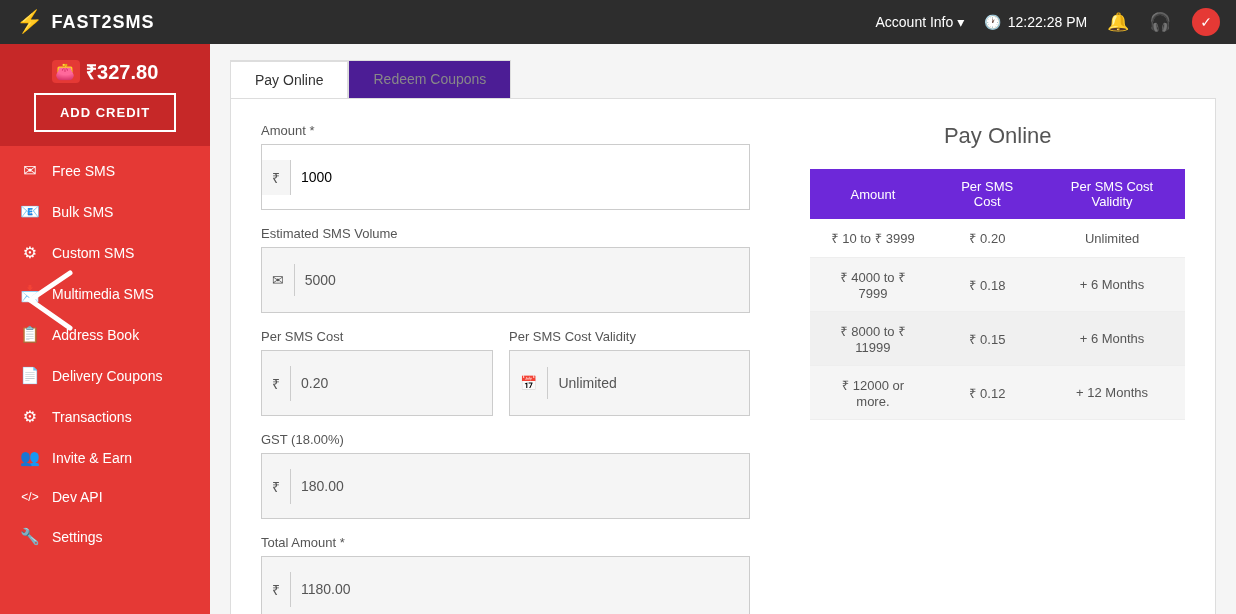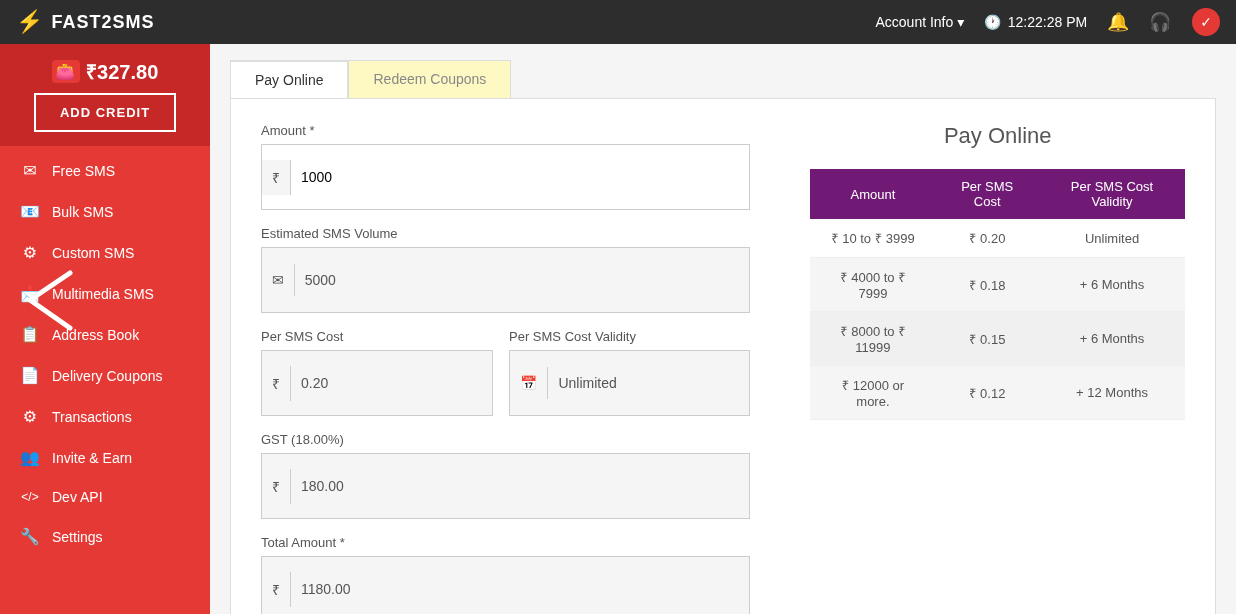--- a/index.html
+++ b/index.html
@@ -107,21 +107,21 @@
       background: white;
       border-bottom: none;
     }
     .tab.active {
       background: white;
       border-top: 2px solid #ddd;
       font-weight: 500;
       color: #333;
     }
     .tab.inactive {
-      background: #fef9c3;
+      background: #4c1d95;
       color: #888;
     }
 
     
     .card {
       background: white;
       border: 1px solid #ddd;
       padding: 24px 30px;
       position: relative;
       z-index: 1;
@@ -170,21 +170,21 @@
       flex: 1;
     }
     .input-with-icon.readonly input { background: #f5f5f5; color: #555; }
 
     .form-row { display: flex; gap: 16px; }
     .form-row .form-group { flex: 1; }
 
     
     .price-table { width: 100%; border-collapse: collapse; }
     .price-table thead tr {
-      background: #701a75;
+      background: #6d28d9;
     }
     .price-table thead th {
       color: white;
       padding: 10px 14px;
       font-size: 13px;
       font-weight: 500;
       text-align: center;
     }
     .price-table tbody tr:nth-child(even) { background: #f5f5f5; }
     .price-table tbody tr:nth-child(odd) { background: white; }

